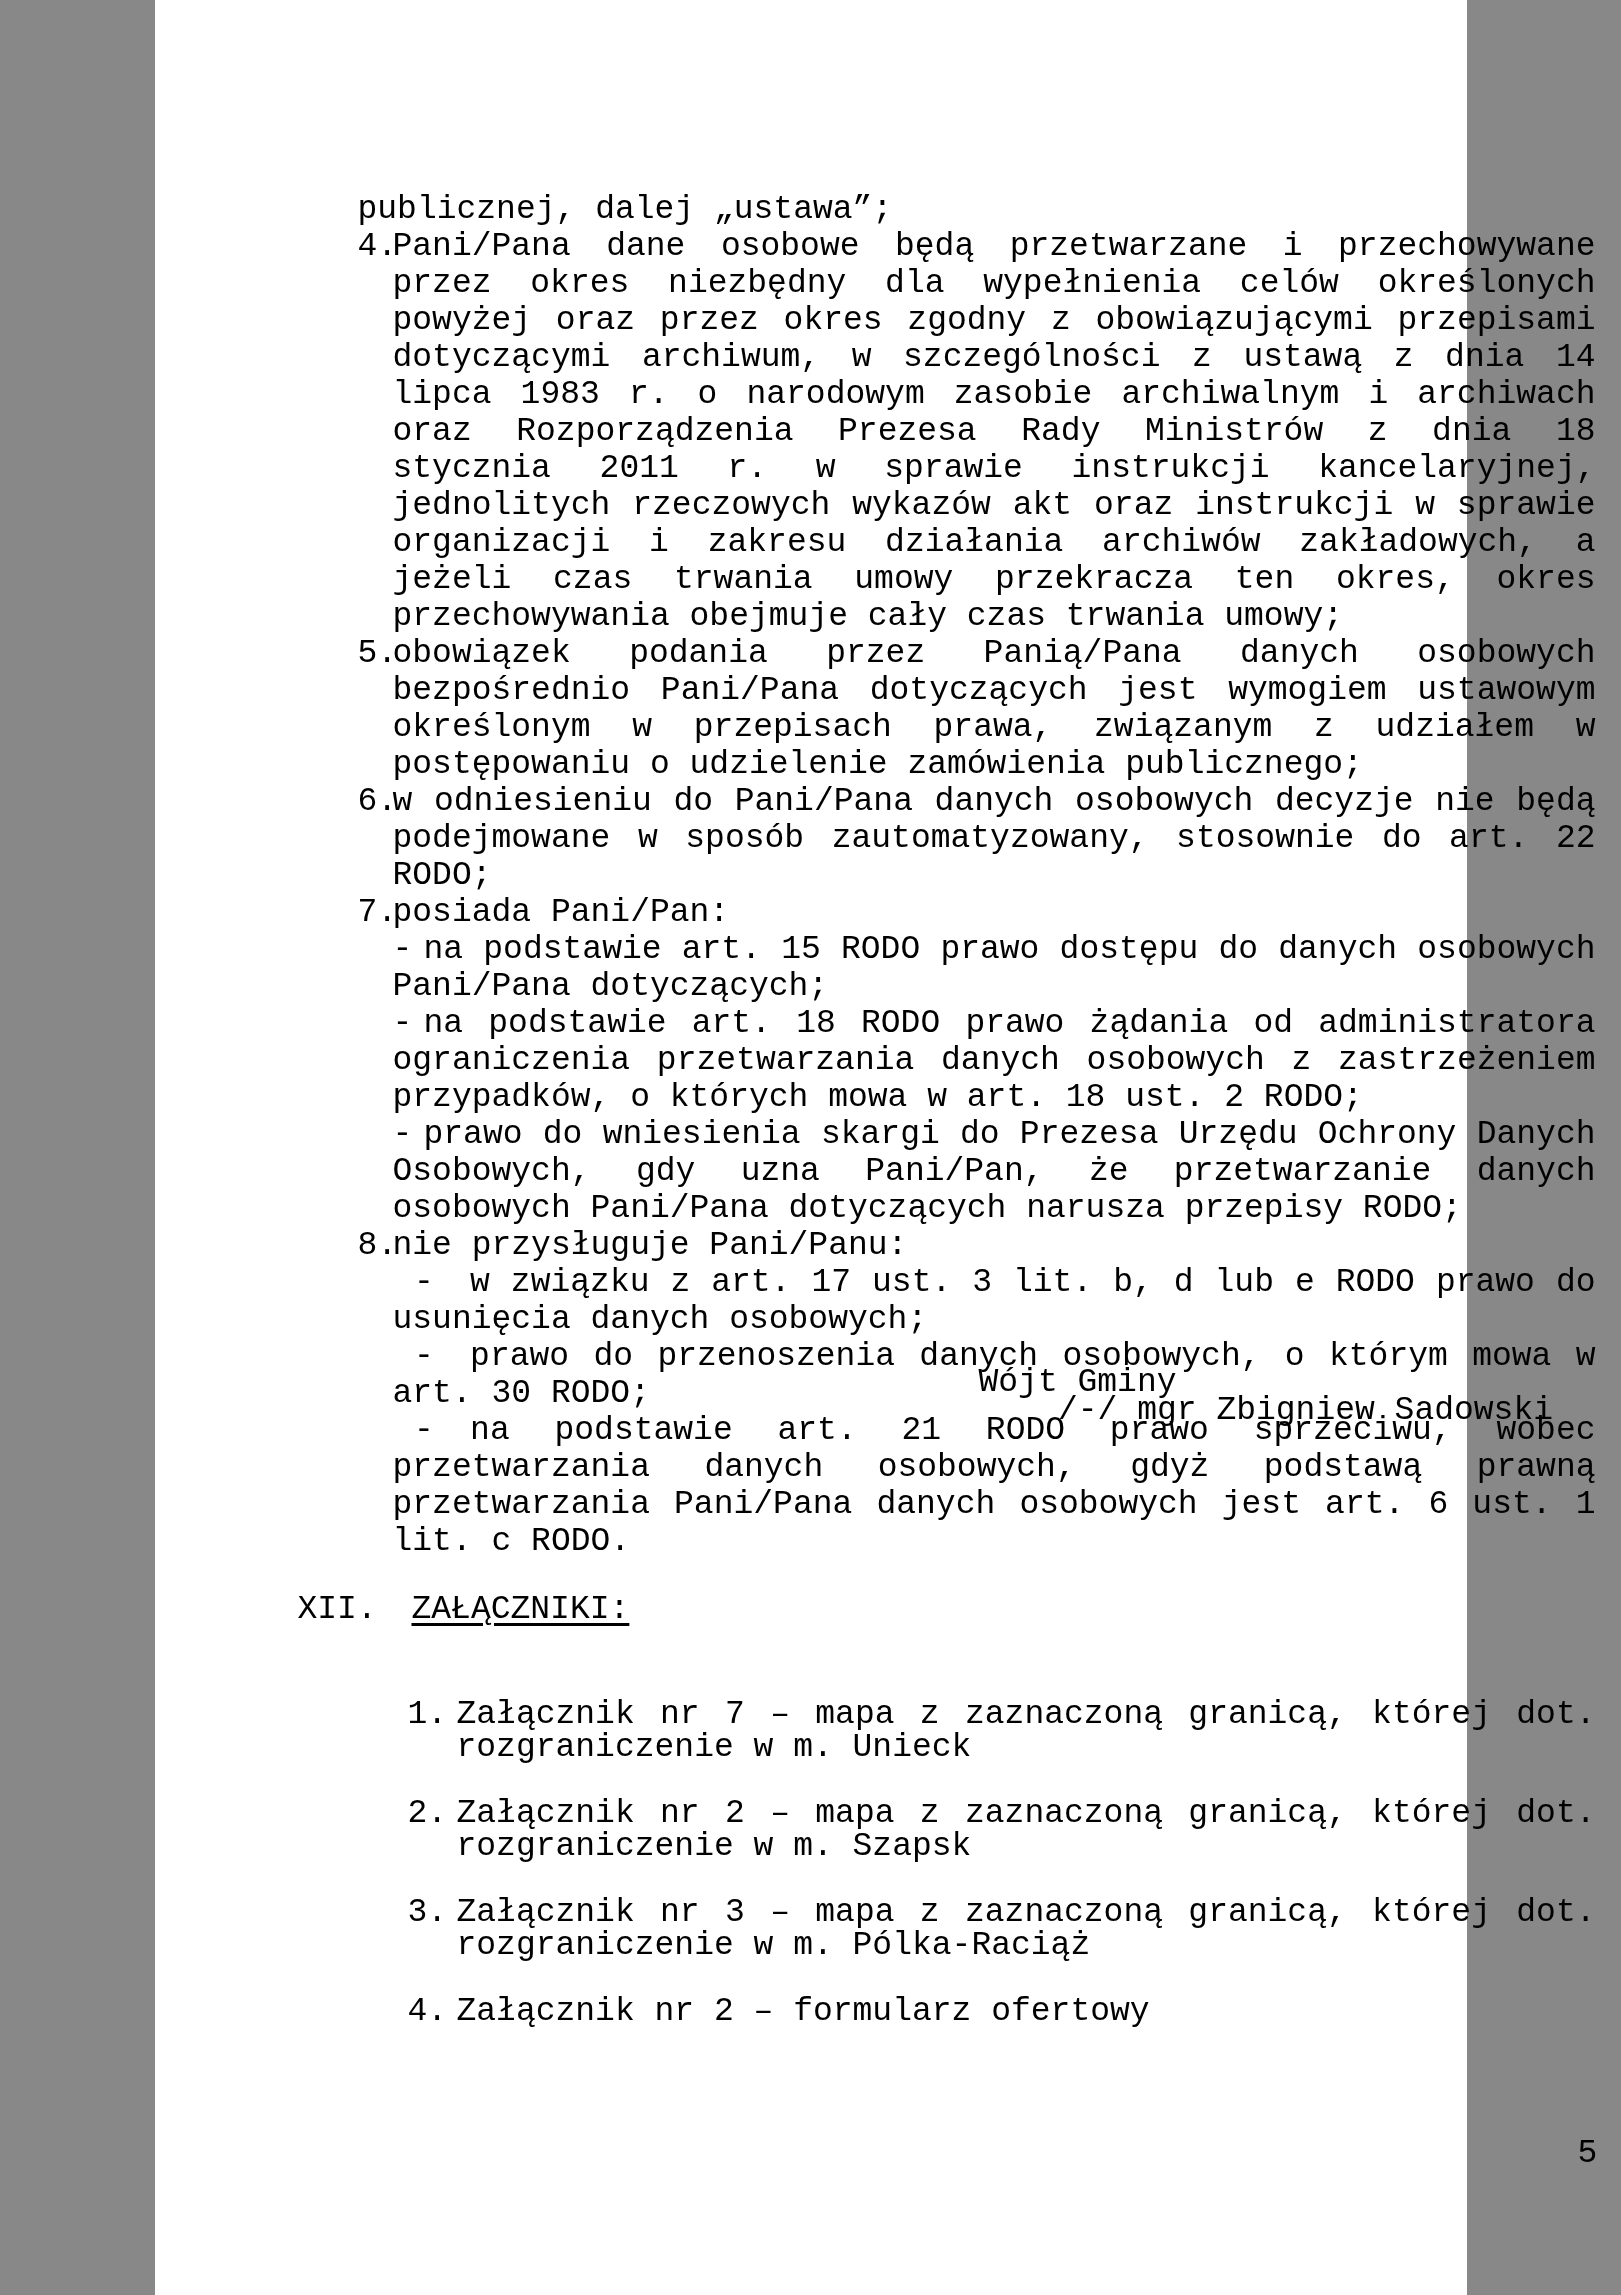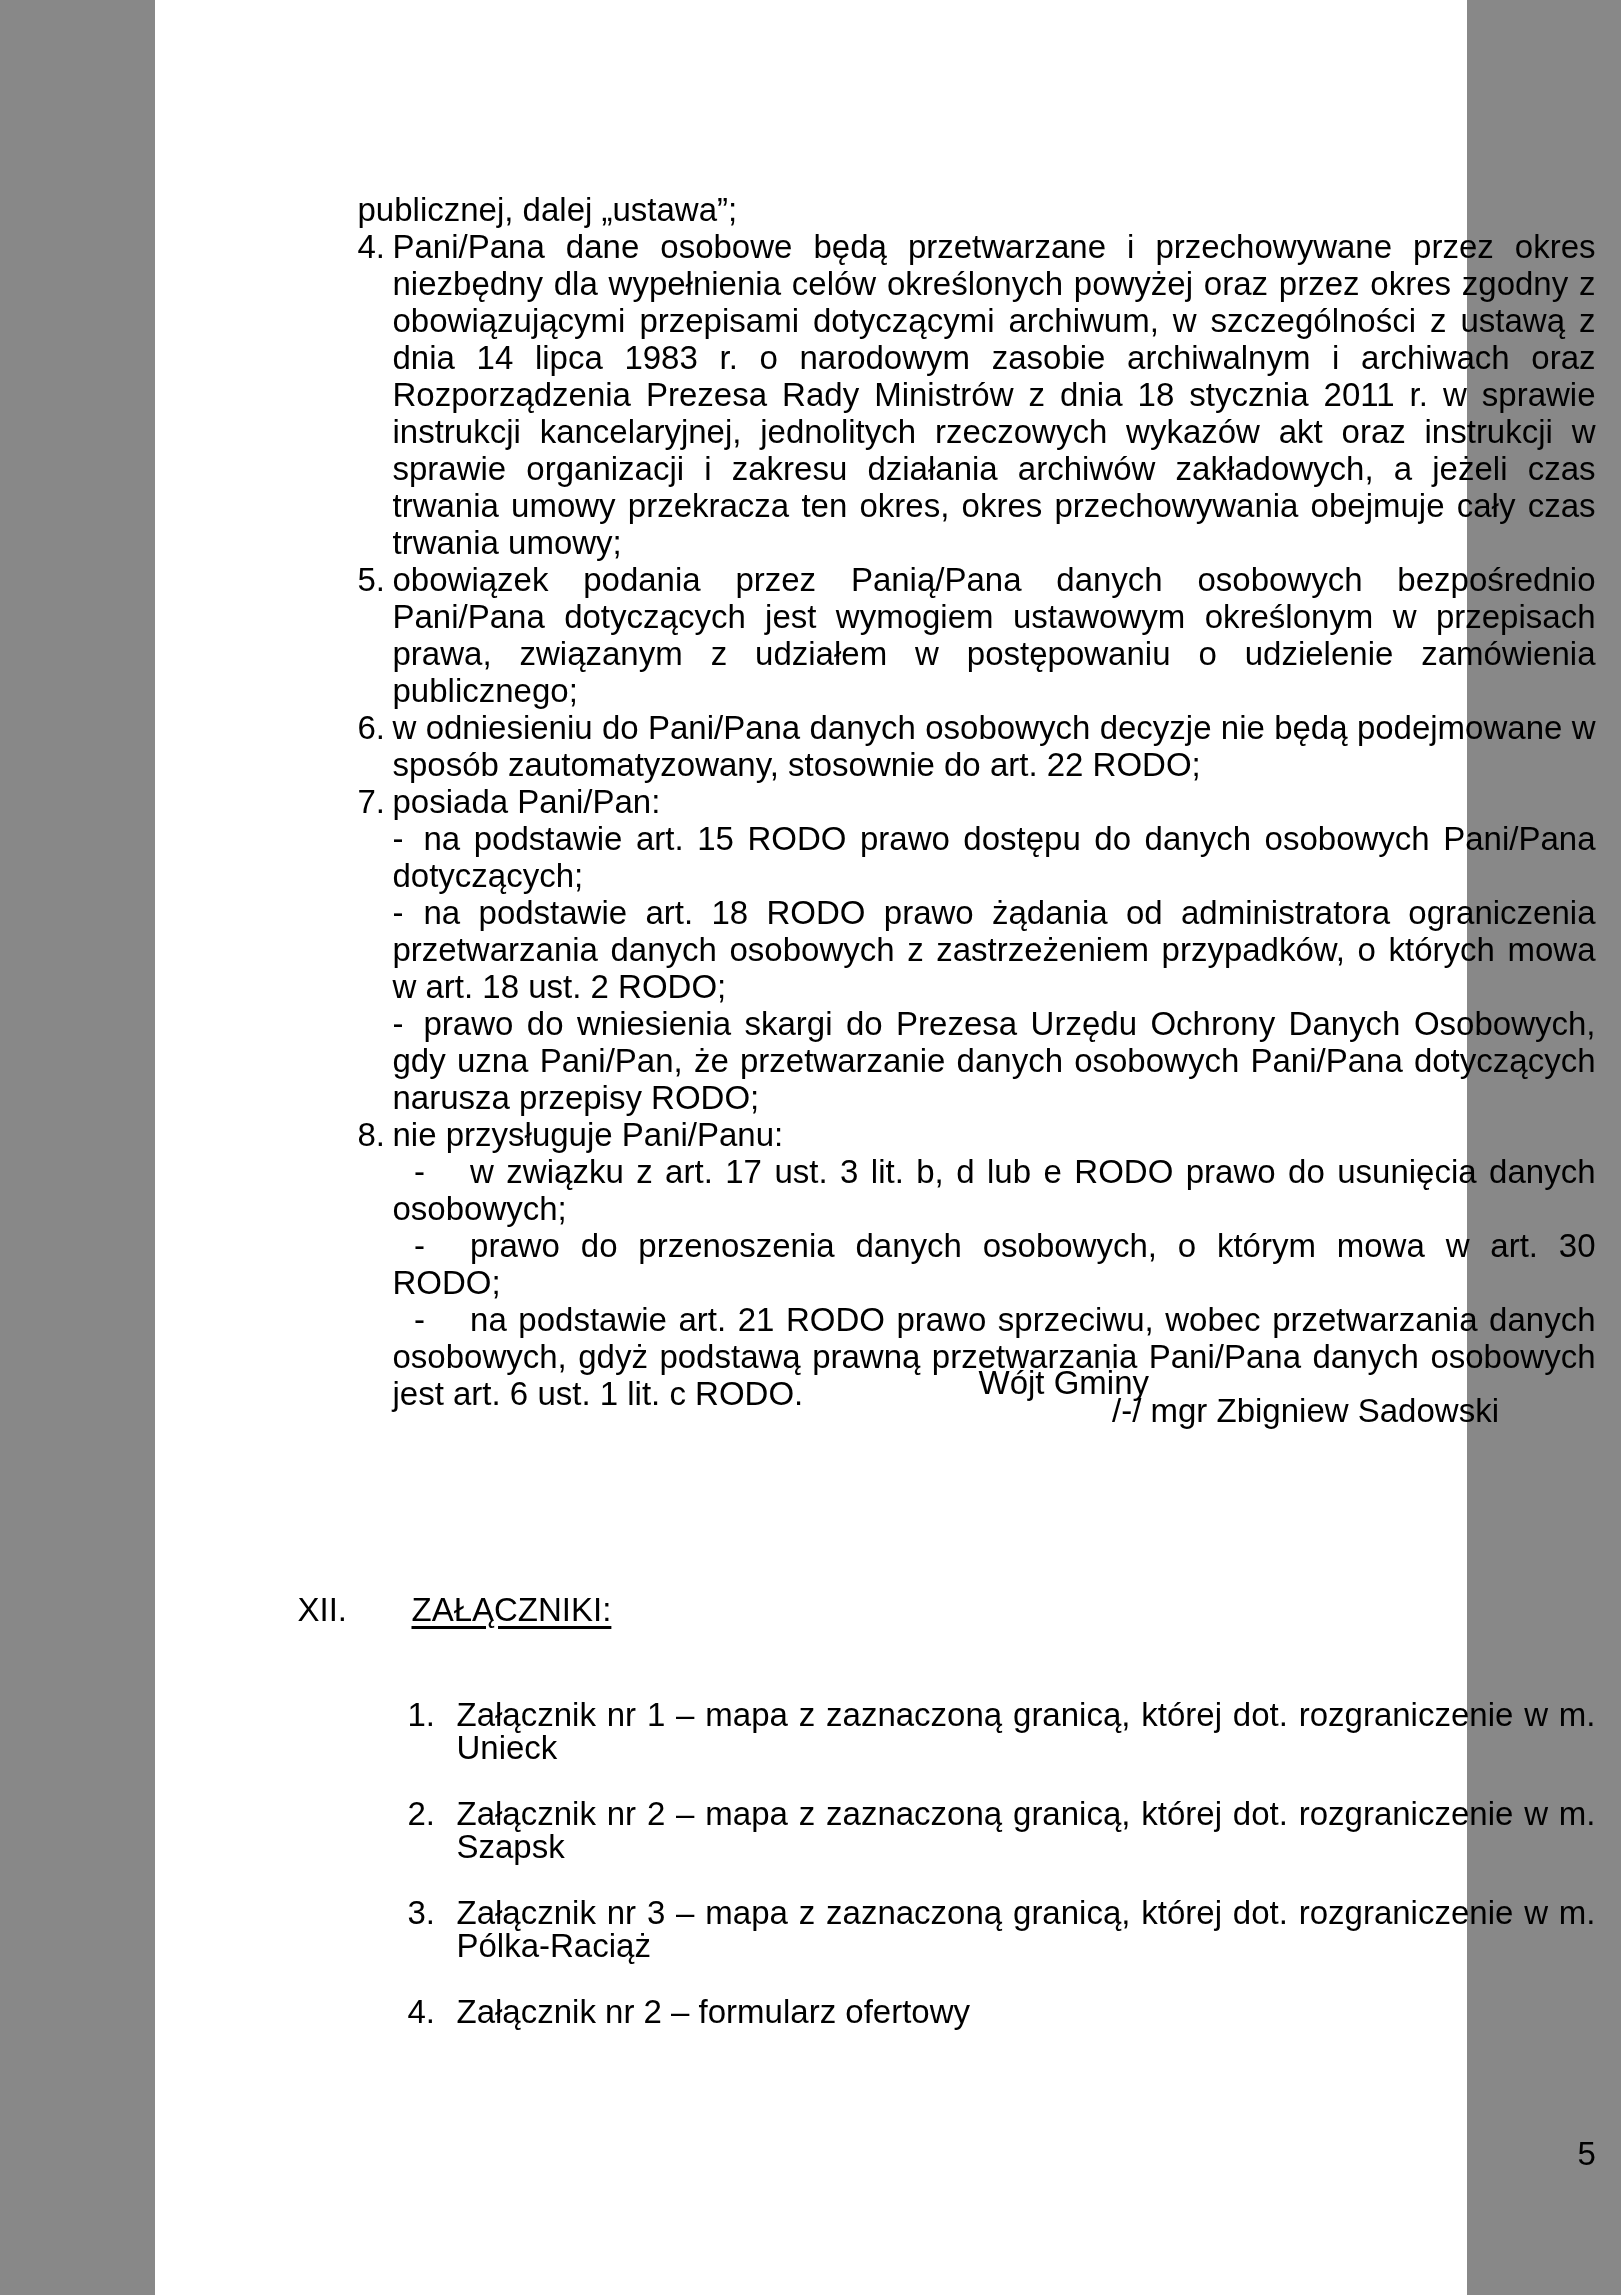--- a/index.html
+++ b/index.html
@@ -3,21 +3,21 @@
 <meta charset="utf-8">
 <style>
   html, body { margin: 0; padding: 0; background: #888; }
   .page {
     position: relative;
     width: 1312px;
     height: 2295px;
     margin: 0 auto;
     background: #ffffff;
     color: #000000;
-    font-family: Liberation Sans, sans-serif;
+    font-family: Liberation Mono, monospace;
     font-size: 33px;
   }
   .content {
     position: absolute;
     left: 203px;
     top: 191px;
     width: 1238px;
     line-height: 37px;
     text-align: justify;
   }
@@ -91,21 +91,21 @@
   <div class="sig-title">Wójt Gminy</div>
   <div class="sig-name">/-/ mgr Zbigniew Sadowski</div>
 
   <div class="att-heading">
     <span class="att-roman">XII.</span><span class="att-title">ZAŁĄCZNIKI:</span>
   </div>
 
   <div class="attachments">
     <div class="att-item">
       <span class="att-num">1.</span>
-      <p>Załącznik nr 1 – mapa z zaznaczoną granicą, której dot. rozgraniczenie w m. Unieck</p>
+      <p>Załącznik nr 7 – mapa z zaznaczoną granicą, której dot. rozgraniczenie w m. Unieck</p>
     </div>
     <div class="att-item">
       <span class="att-num">2.</span>
       <p>Załącznik nr 2 – mapa z zaznaczoną granicą, której dot. rozgraniczenie w m. Szapsk</p>
     </div>
     <div class="att-item">
       <span class="att-num">3.</span>
       <p>Załącznik nr 3 – mapa z zaznaczoną granicą, której dot. rozgraniczenie w m. Pólka-Raciąż</p>
     </div>
     <div class="att-item">

